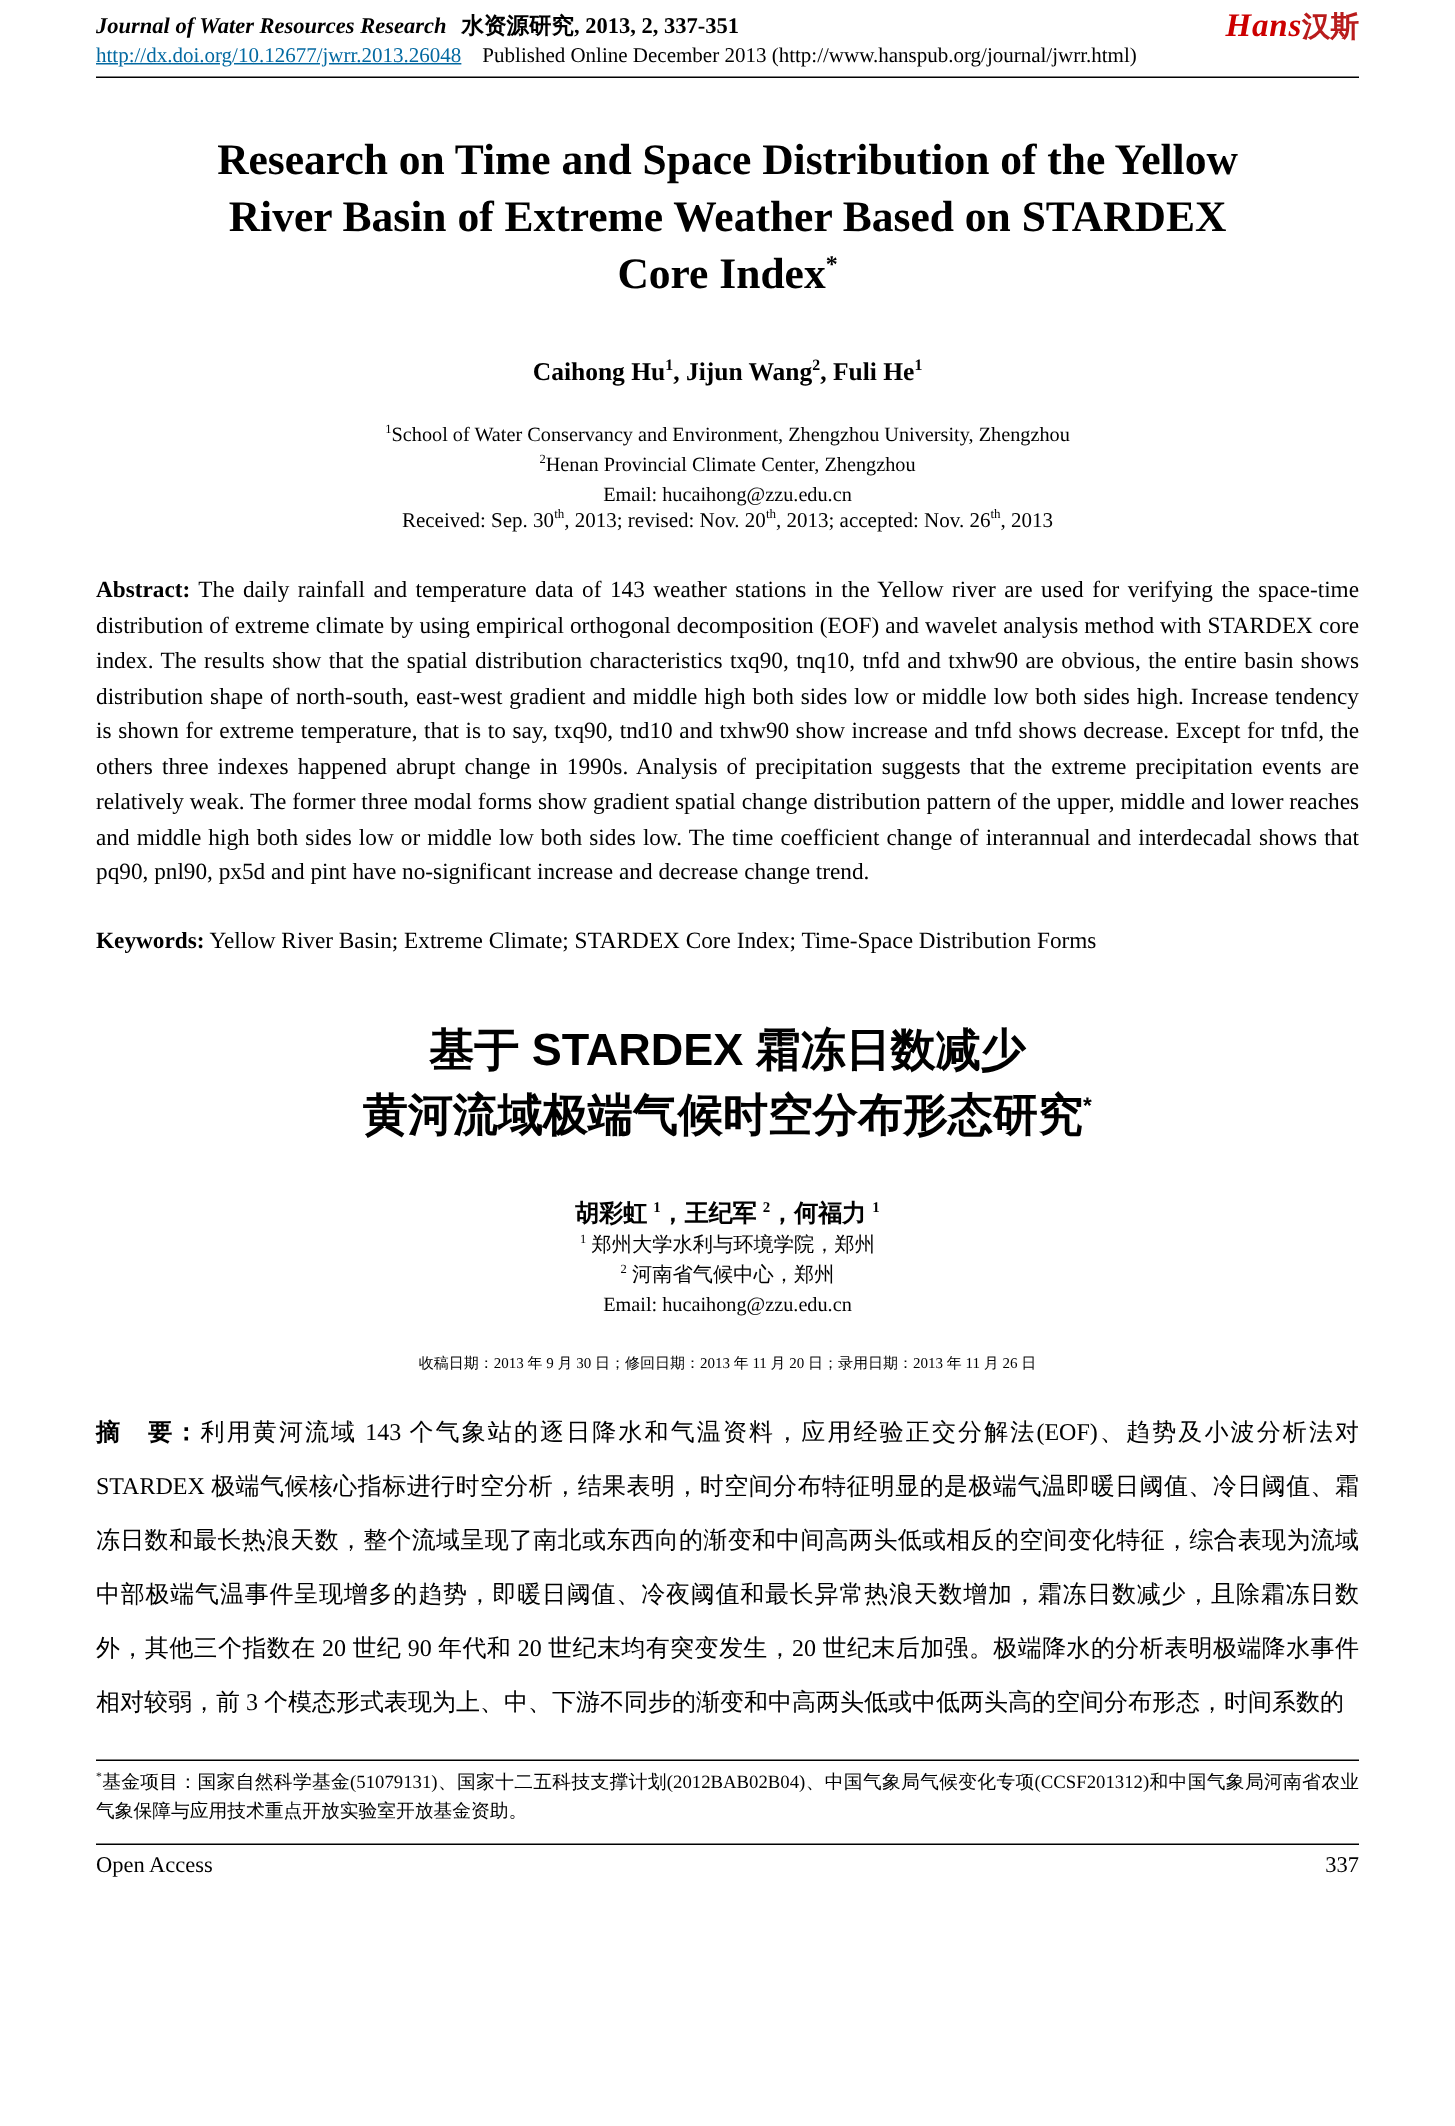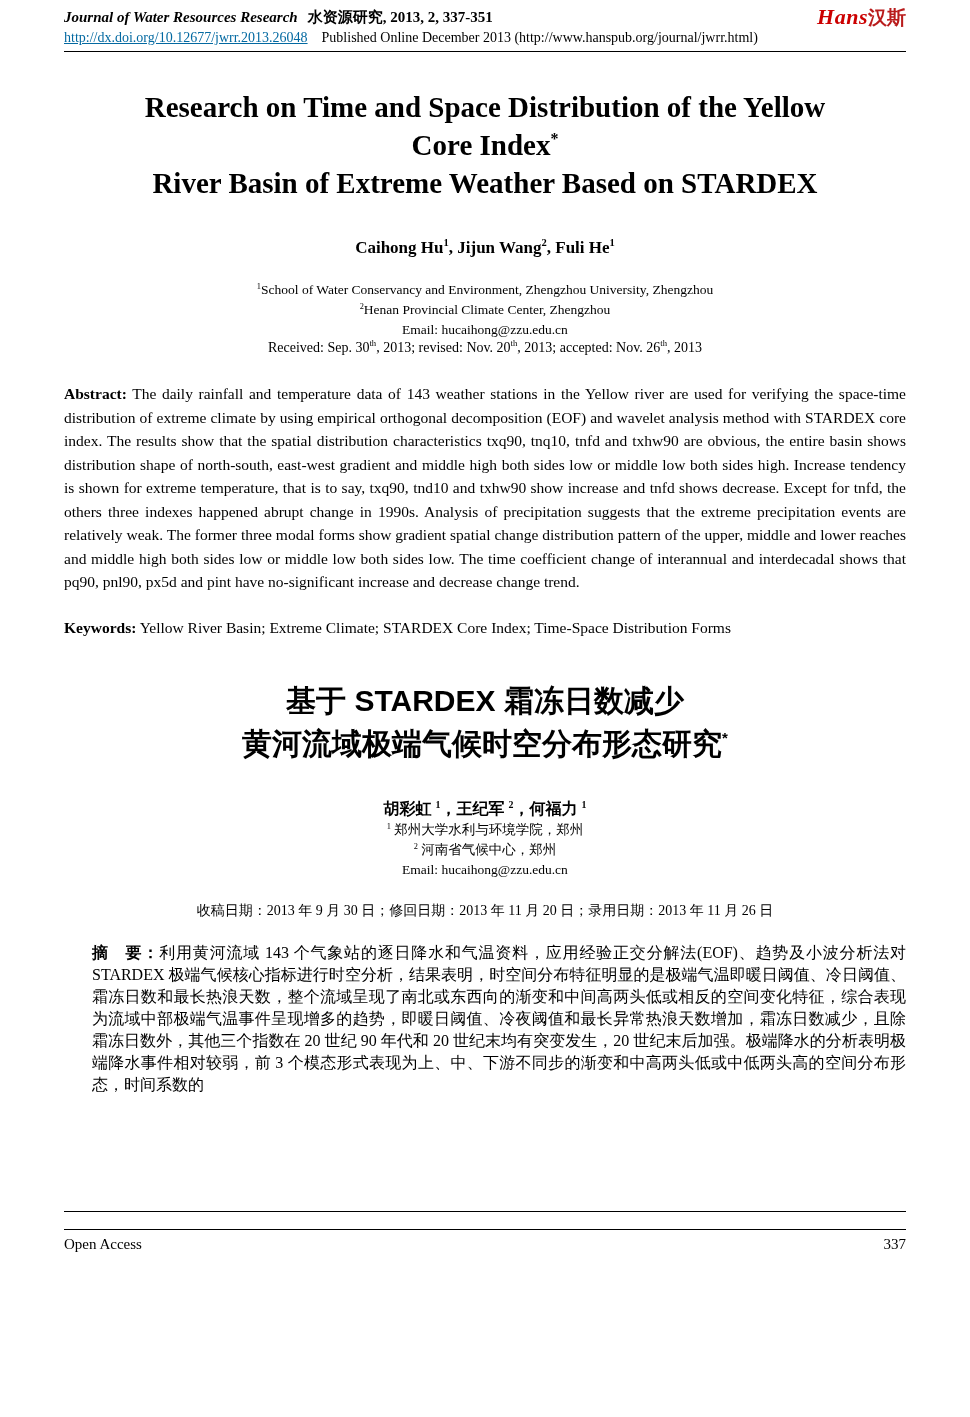--- a/index.html
+++ b/index.html
@@ -34,23 +34,23 @@
 
   .abstract-en { text-align:justify; font-size:15.5px; line-height:23.5px; margin-top:26px; }
   .keywords-en { text-align:justify; font-size:15.5px; line-height:23px; margin-top:22px; }
 
   
   .title-zh { text-align:center; font-weight:bold; font-size:30px; line-height:43px; margin-top:40px;
               font-family:"Liberation Sans","DejaVu Sans",sans-serif; }
   .title-zh sup { font-size:0.5em; }
   .authors-zh { text-align:center; font-weight:bold; font-size:16px; margin-top:34px; }
   .affil-zh { text-align:center; font-size:13.5px; line-height:20px; }
-  .received-zh { text-align:center; font-size:14px; margin-top:22px; }
+  .received-zh { text-align:center; font-size:10px; margin-top:22px; }
 
-  .abstract-zh { text-align:justify; font-size:16px; line-height:22px; margin-top:22px;margin-left:28px; }
+  .abstract-zh { text-align:justify; font-size:16px; line-height:36px; margin-top:22px; }
   .abstract-zh .b { font-weight:bold; font-family:"Liberation Sans","DejaVu Sans",sans-serif; }
 
   
   .footnote-area {
     position:absolute; left:64px; right:64px; bottom:44px;
     border-top:1px solid #000; padding-top:5px;
     font-size:12.5px; line-height:19px; text-align:justify;
   }
   .footnote-area p + p { margin-top:2px; }
 
@@ -75,22 +75,22 @@
       <span class="hans-red">Hans</span><span class="hans-zh">汉斯</span>
     </div>
   </div>
   <div class="hdr-row2">
     <span class="doi-link">http://dx.doi.org/10.12677/jwrr.2013.26048</span><span class="published-info">Published Online December 2013 (http://www.hanspub.org/journal/jwrr.html)</span>
   </div>
   <hr class="hdr-rule">
 
   <h1 class="title-en">
     <div>Research on Time and Space Distribution of the Yellow</div>
+    <div>River Basin of Extreme Weather Based on STARDEX</div>
     <div><span>Core Index</span><sup>*</sup></div>
-    <div>River Basin of Extreme Weather Based on STARDEX</div>
   </h1>
 
   <p class="authors-en"><span>Caihong Hu</span><sup>1</sup><span>, Jijun Wang</span><sup>2</sup><span>, Fuli He</span><sup>1</sup></p>
 
   <div class="affil-en">
     <p><sup>1</sup><span>School of Water Conservancy and Environment, Zhengzhou University, Zhengzhou</span></p>
     <p><sup>2</sup><span>Henan Provincial Climate Center, Zhengzhou</span></p>
     <p>Email: hucaihong@zzu.edu.cn</p>
   </div>
 
@@ -111,20 +111,21 @@
     <p><sup>1</sup><span> 郑州大学水利与环境学院，郑州</span></p>
     <p><sup>2</sup><span> 河南省气候中心，郑州</span></p>
     <p>Email: hucaihong@zzu.edu.cn</p>
   </div>
 
   <p class="received-zh">收稿日期：2013 年 9 月 30 日；修回日期：2013 年 11 月 20 日；录用日期：2013 年 11 月 26 日</p>
 
   <p class="abstract-zh"><span class="b" style="font-weight: bold;">摘　要：</span><span>利用黄河流域 143 个气象站的逐日降水和气温资料，应用经验正交分解法(EOF)、趋势及小波分析法对 STARDEX 极端气候核心指标进行时空分析，结果表明，时空间分布特征明显的是极端气温即暖日阈值、冷日阈值、霜冻日数和最长热浪天数，整个流域呈现了南北或东西向的渐变和中间高两头低或相反的空间变化特征，综合表现为流域中部极端气温事件呈现增多的趋势，即暖日阈值、冷夜阈值和最长异常热浪天数增加，霜冻日数减少，且除霜冻日数外，其他三个指数在 20 世纪 90 年代和 20 世纪末均有突变发生，20 世纪末后加强。极端降水的分析表明极端降水事件相对较弱，前 3 个模态形式表现为上、中、下游不同步的渐变和中高两头低或中低两头高的空间分布形态，时间系数的</span></p>
 
   <div class="footnote-area">
+    <p><sup>*</sup><span>基金项目：国家自然科学基金(51079131)、国家十二五科技支撑计划(2012BAB02B04)、中国气象局气候变化专项(CCSF201312)和中国气象局河南省农业气象保障与应用技术重点开放实验室开放基金资助。</span></p>
   </div>
 
   <div class="page-footer">
     <span>Open Access</span>
     <span>337</span>
   </div>
 
 </div>
 
 </body></html>

